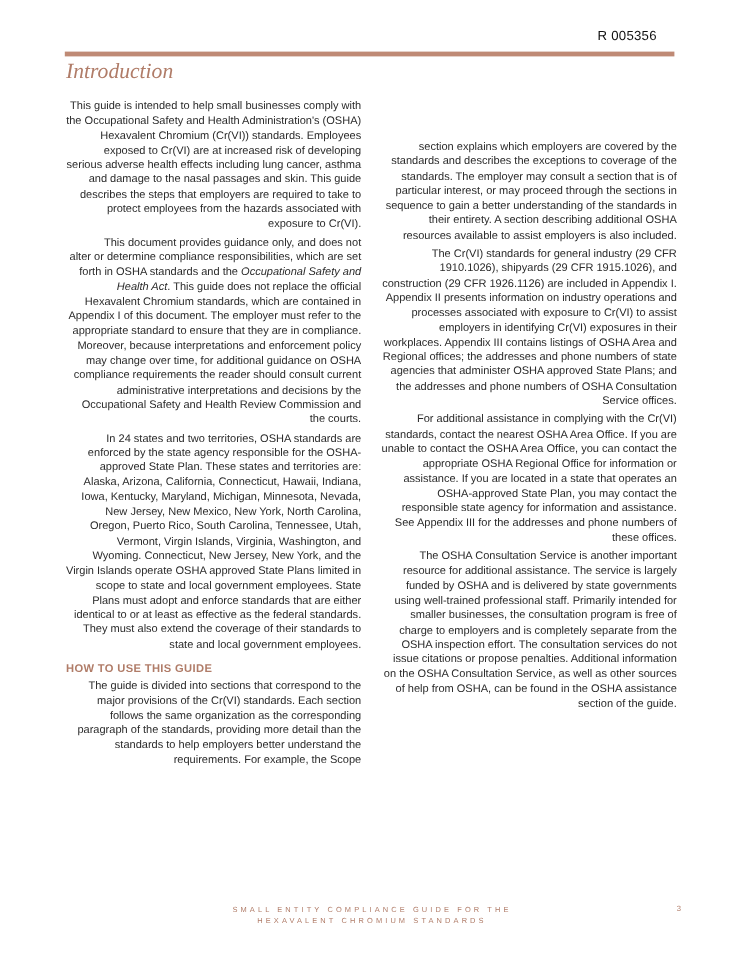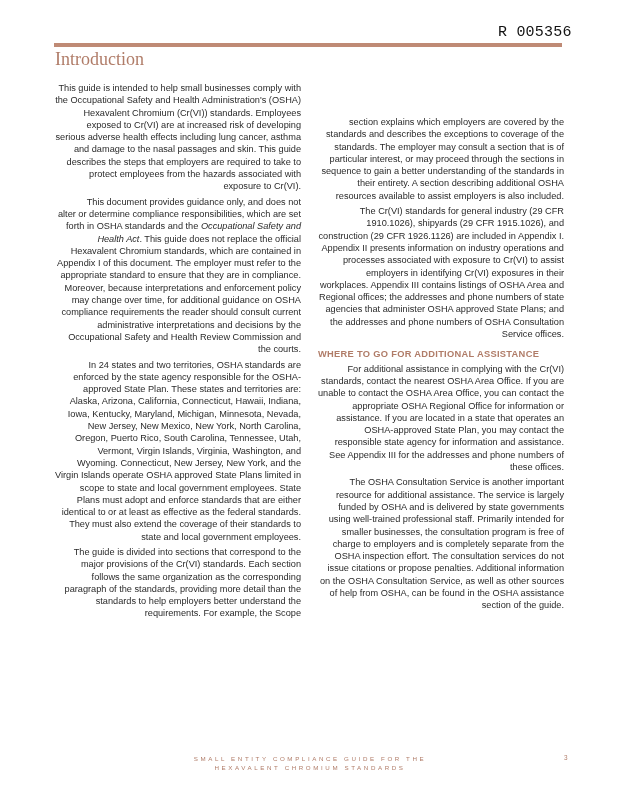--- a/index.html
+++ b/index.html
@@ -1,19 +1,19 @@
 <!DOCTYPE html>
 <html><head>
 <meta charset="utf-8">
 <style>
   html, body { margin: 0; padding: 0; background: #ffffff; }
   body { width: 618px; height: 800px; position: relative; overflow: hidden; font-family: "Liberation Sans", sans-serif; color: #222; }
-  .page-id { position: absolute; top: 24px; left: 498px; font-family: Liberation Mono, monospace; font-size: 15px; color: #111; letter-spacing: 0.2px; }
+  .page-id { position: absolute; top: 24px; left: 498px; font-family: Liberation Sans, sans-serif; font-size: 11px; color: #111; letter-spacing: 0.2px; }
   .rule { position: absolute; top: 43px; left: 54px; width: 508px; height: 4px; background: #bf8a75; }
-  .title { position: absolute; top: 49px; left: 55px; font-family: "Liberation Serif", serif; font-size: 18px; color: #b07c68; }
+  .title { position: absolute; top: 49px; left: 55px; font-family: "Liberation Serif", serif; font-style: italic; font-size: 18px; color: #b07c68; }
   .col { position: absolute; top: 82px; width: 246px; font-size: 9.2px; line-height: 12.3px; color: #2a2a2a; }
   .col-left { left: 55px; }
   .col-right { left: 318px; margin-top: 34px; }
   .col p { margin: 0 0 3px 0; text-align: right; }
   .col p.indent { text-indent: 14px; }
   .col p.first { text-indent: 0; }
   .col h2 { margin: 8px 0 2px 0; font-size: 9.3px; font-weight: bold; color: #b07c68; letter-spacing: 0.3px; }
   .col em { font-style: italic; }
   .footer { position: absolute; top: 754px; left: 150px; width: 320px; text-align: center; font-size: 6.2px; letter-spacing: 2.6px; color: #b07c68; line-height: 9px; }
   .page-num { position: absolute; top: 754px; left: 564px; font-size: 6.4px; color: #b07c68; }
@@ -22,27 +22,27 @@
 <body>
 
 <div class="page-id">R 005356</div>
 <div class="rule"></div>
 <h1 class="title" style="margin:0;font-weight:normal;">Introduction</h1>
 
 <div class="col col-left">
   <p class="first">This guide is intended to help small businesses comply with the Occupational Safety and Health Administration's (OSHA) Hexavalent Chromium (Cr(VI)) standards. Employees exposed to Cr(VI) are at increased risk of developing serious adverse health effects including lung cancer, asthma and damage to the nasal passages and skin. This guide describes the steps that employers are required to take to protect employees from the hazards associated with exposure to Cr(VI).</p>
   <p class="indent"><span>This document provides guidance only, and does not alter or determine compliance responsibilities, which are set forth in OSHA standards and the </span><em>Occupational Safety and Health Act</em><span>. This guide does not replace the official Hexavalent Chromium standards, which are contained in Appendix I of this document. The employer must refer to the appropriate standard to ensure that they are in compliance. Moreover, because interpretations and enforcement policy may change over time, for additional guidance on OSHA compliance requirements the reader should consult current administrative interpretations and decisions by the Occupational Safety and Health Review Commission and the courts.</span></p>
   <p class="indent">In 24 states and two territories, OSHA standards are enforced by the state agency responsible for the OSHA-approved State Plan. These states and territories are: Alaska, Arizona, California, Connecticut, Hawaii, Indiana, Iowa, Kentucky, Maryland, Michigan, Minnesota, Nevada, New Jersey, New Mexico, New York, North Carolina, Oregon, Puerto Rico, South Carolina, Tennessee, Utah, Vermont, Virgin Islands, Virginia, Washington, and Wyoming. Connecticut, New Jersey, New York, and the Virgin Islands operate OSHA approved State Plans limited in scope to state and local government employees. State Plans must adopt and enforce standards that are either identical to or at least as effective as the federal standards. They must also extend the coverage of their standards to state and local government employees.</p>
+  <h2>HOW TO USE THIS GUIDE</h2>
   <p class="first">The guide is divided into sections that correspond to the major provisions of the Cr(VI) standards. Each section follows the same organization as the corresponding paragraph of the standards, providing more detail than the standards to help employers better understand the requirements. For example, the Scope</p>
 </div>
 
 <div class="col col-right">
   <p class="first">section explains which employers are covered by the standards and describes the exceptions to coverage of the standards. The employer may consult a section that is of particular interest, or may proceed through the sections in sequence to gain a better understanding of the standards in their entirety. A section describing additional OSHA resources available to assist employers is also included.</p>
   <p class="indent">The Cr(VI) standards for general industry (29 CFR 1910.1026), shipyards (29 CFR 1915.1026), and construction (29 CFR 1926.1126) are included in Appendix I. Appendix II presents information on industry operations and processes associated with exposure to Cr(VI) to assist employers in identifying Cr(VI) exposures in their workplaces. Appendix III contains listings of OSHA Area and Regional offices; the addresses and phone numbers of state agencies that administer OSHA approved State Plans; and the addresses and phone numbers of OSHA Consultation Service offices.</p>
-  <h2>WHERE TO GO FOR ADDITIONAL ASSISTANCE</h2>
   <p class="first">For additional assistance in complying with the Cr(VI) standards, contact the nearest OSHA Area Office. If you are unable to contact the OSHA Area Office, you can contact the appropriate OSHA Regional Office for information or assistance. If you are located in a state that operates an OSHA-approved State Plan, you may contact the responsible state agency for information and assistance. See Appendix III for the addresses and phone numbers of these offices.</p>
   <p class="indent">The OSHA Consultation Service is another important resource for additional assistance. The service is largely funded by OSHA and is delivered by state governments using well-trained professional staff. Primarily intended for smaller businesses, the consultation program is free of charge to employers and is completely separate from the OSHA inspection effort. The consultation services do not issue citations or propose penalties. Additional information on the OSHA Consultation Service, as well as other sources of help from OSHA, can be found in the OSHA assistance section of the guide.</p>
 </div>
 
 <div class="footer">
   <div>SMALL ENTITY COMPLIANCE GUIDE FOR THE</div>
   <div>HEXAVALENT CHROMIUM STANDARDS</div>
 </div>
 <div class="page-num">3</div>
 

